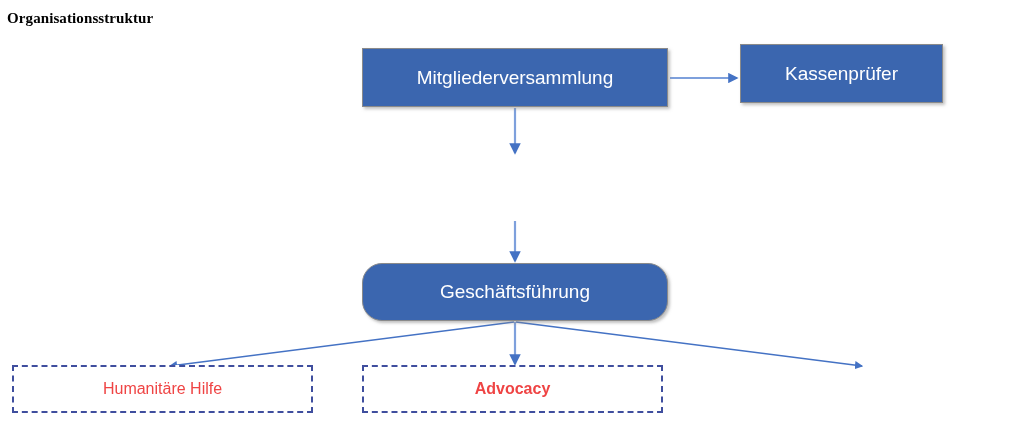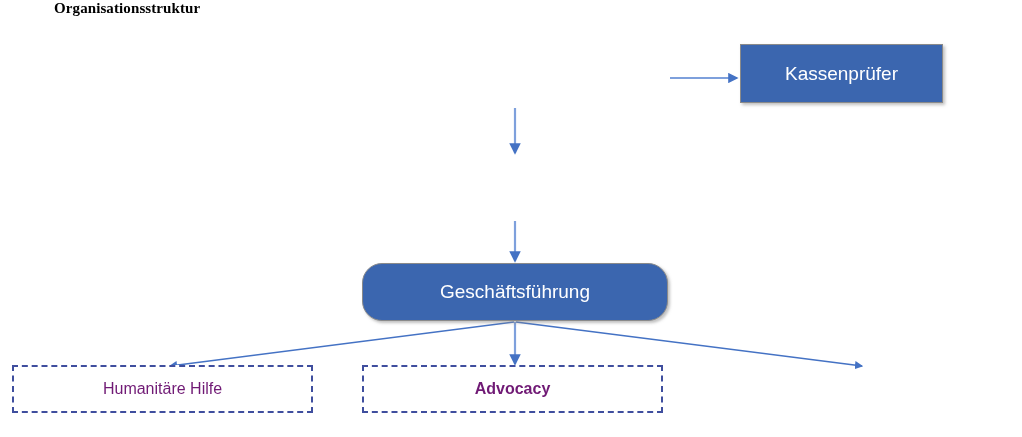--- a/index.html
+++ b/index.html
@@ -11,28 +11,27 @@
     width: 1022px;
     height: 437px;
     position: relative;
     font-family: "Liberation Sans", sans-serif;
     overflow: hidden;
   }
 
   #page-title {
     position: absolute;
     left: 7px;
-    top: 0;
+    top: 10px;
     font-family: "Liberation Serif", serif;
     font-weight: bold;
     font-size: 15px;
     color: #000000;
     letter-spacing: 0.1px;
     white-space: nowrap;
-    margin-left: 47px;
   }
 
   .diagram {
     position: absolute;
     left: 0;
     top: 0;
     width: 1022px;
     height: 437px;
   }
 
@@ -59,21 +58,21 @@
     border: 1px solid #8A8A8A;
     box-shadow: 2px 2px 3px rgba(140,140,140,0.55);
     color: #ffffff;
     font-size: 19px;
     font-weight: 400;
   }
 
   .node.dashed {
     background: #ffffff;
     border: 2px dashed #3F4E9E;
-    color: #701a75;
+    color: #ef4444;
     font-size: 16px;
     font-weight: 400;
   }
 
   .node .label {
     display: block;
     line-height: 1.15;
     white-space: nowrap;
   }
 
@@ -108,20 +107,23 @@
 
     <line x1="515" y1="221" x2="515" y2="261" stroke="#7EA0DC" stroke-width="2.2" marker-end="url(#arrowhead)"></line>
 
     <line x1="514" y1="322" x2="170" y2="366" stroke="#4472C4" stroke-width="1.6" marker-end="url(#arrowhead)"></line>
 
     <line x1="515" y1="322" x2="515" y2="364" stroke="#7EA0DC" stroke-width="2.2" marker-end="url(#arrowhead)"></line>
 
     <line x1="516" y1="322" x2="862" y2="366" stroke="#4472C4" stroke-width="1.6" marker-end="url(#arrowhead)"></line>
   </svg>
 
+  <div class="node solid" id="node-mitgliederversammlung">
+    <span class="label">Mitgliederversammlung</span>
+  </div>
 
   <div class="node solid" id="node-kassenpruefer">
     <span class="label">Kassenprüfer</span>
   </div>
 
 
   <div class="node solid" id="node-geschaeftsfuehrung">
     <span class="label">Geschäftsführung</span>
   </div>
 

